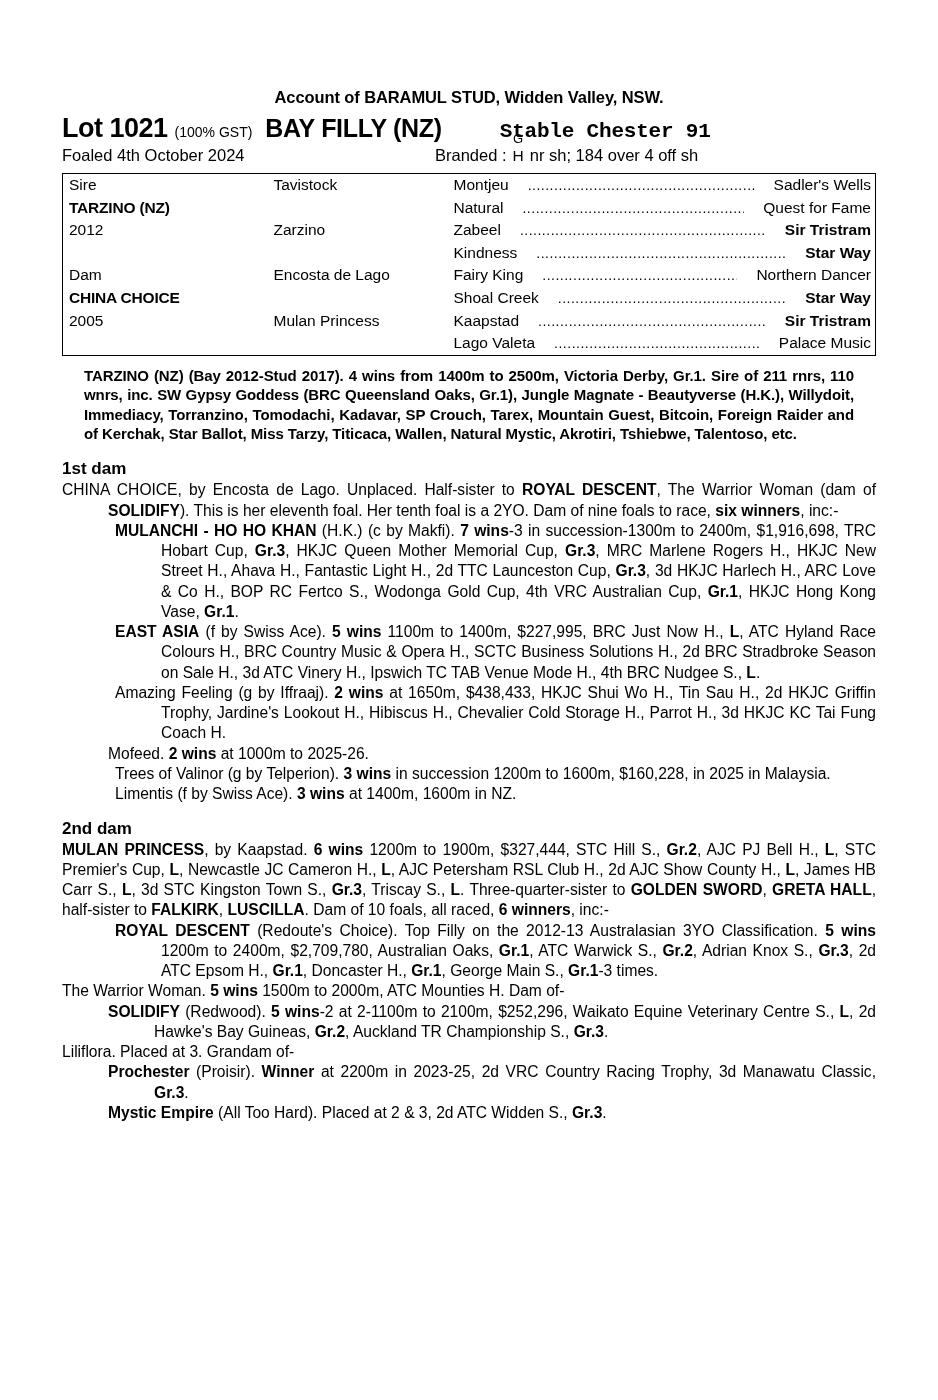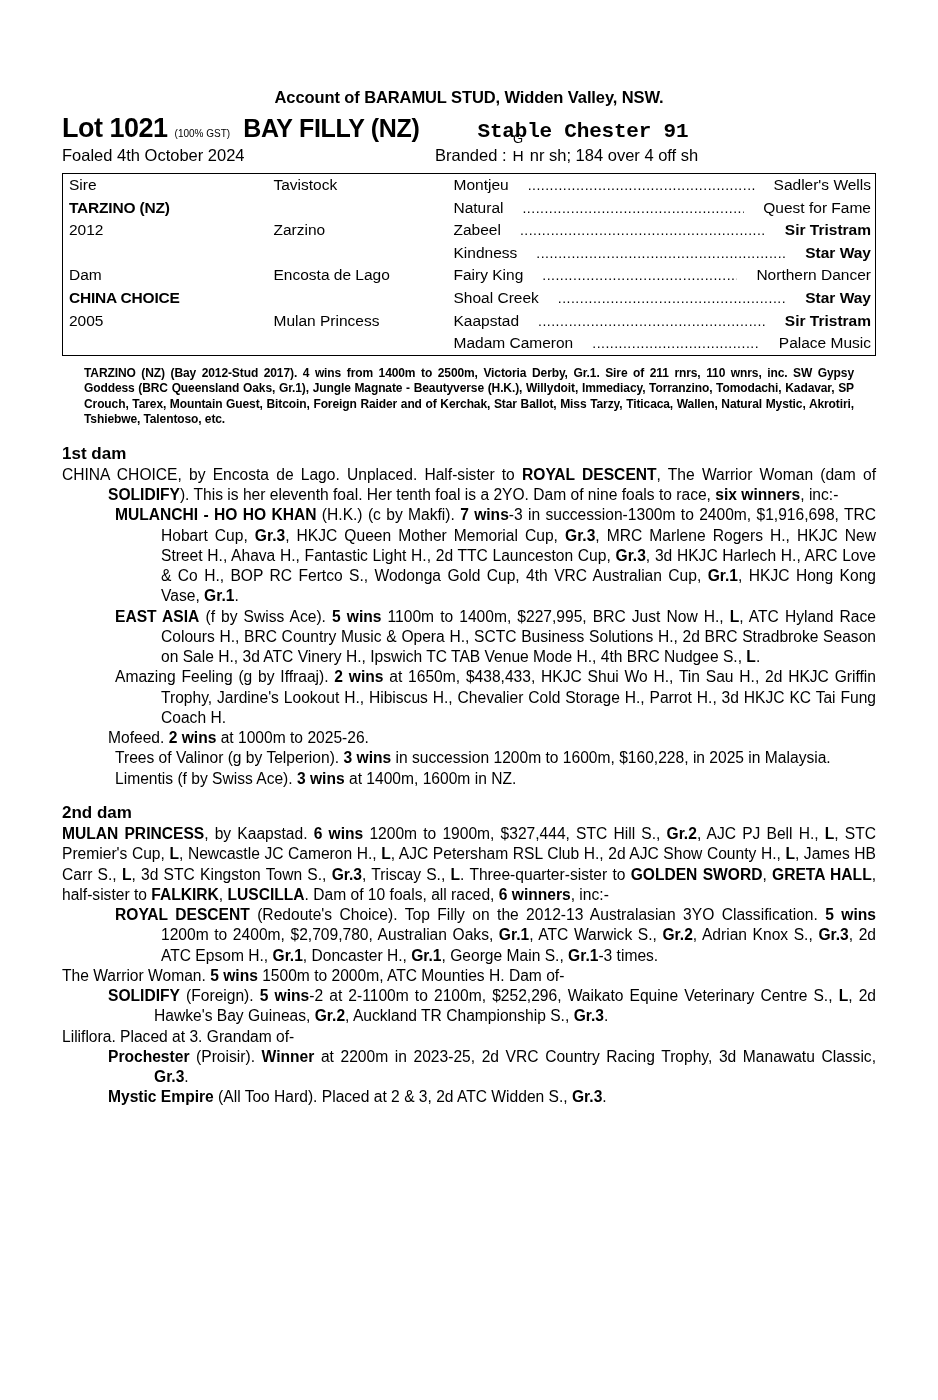--- a/index.html
+++ b/index.html
@@ -30,21 +30,21 @@
     align-items: baseline;
     justify-content: flex-start;
     margin-bottom: 2px;
   }
   .lot-no {
     font-size: 27px;
     font-weight: bold;
     letter-spacing: -0.5px;
   }
   .gst {
-    font-size: 10px;
+    font-size: 14px;
     margin-left: 7px;
   }
   .colour-sex {
     font-size: 25px;
     font-weight: bold;
     margin-left: 13px;
     letter-spacing: -0.3px;
   }
   .stable {
     font-size: 21px;
@@ -120,21 +120,21 @@
     white-space: nowrap;
     letter-spacing: 0.5px;
     margin: 0 1px;
     font-size: 14px;
   }
   .dotline .rt { flex: 0 0 auto; }
   .rt.b { font-weight: bold; }
 
   
   .sire-summary {
-    font-size: 12px;
+    font-size: 15px;
     font-weight: bold;
     line-height: 1.29;
     text-align: justify;
     margin: 6px 22px 16px 22px;
     letter-spacing: -0.1px;
   }
 
   
   .dam-head {
     font-size: 17px;
@@ -274,21 +274,21 @@
               <span class="dots"> ................................................................................</span>
               <span class="rt b">Sir Tristram</span>
             </span>
           </td>
         </tr>
         <tr>
           <td></td>
           <td></td>
           <td>
             <span class="dotline">
-              <span class="lt">Madam Cameron</span>
+              <span class="lt">Lago Valeta</span>
               <span class="dots"> ................................................................................</span>
               <span class="rt">Palace Music</span>
             </span>
           </td>
         </tr>
       </tbody>
   </table>
 
   <div class="sire-summary">TARZINO (NZ) (Bay 2012-Stud 2017). 4 wins from 1400m to 2500m, Victoria Derby, Gr.1. Sire of 211 rnrs, 110 wnrs, inc. SW Gypsy Goddess (BRC Queensland Oaks, Gr.1), Jungle Magnate - Beautyverse (H.K.), Willydoit, Immediacy, Torranzino, Tomodachi, Kadavar, SP Crouch, Tarex, Mountain Guest, Bitcoin, Foreign Raider and of Kerchak, Star Ballot, Miss Tarzy, Titicaca, Wallen, Natural Mystic, Akrotiri, Tshiebwe, Talentoso, etc.</div>
 
@@ -301,19 +301,19 @@
       <div class="para hang3"><span>Mofeed. </span><span class="b">2 wins</span><span> at 1000m to 2025-26.</span></div>
       <div class="para hang2"><span>Trees of Valinor (g by Telperion). </span><span class="b">3 wins</span><span> in succession 1200m to 1600m, $160,228, in 2025 in Malaysia.</span></div>
       <div class="para hang2"><span>Limentis (f by Swiss Ace). </span><span class="b">3 wins</span><span> at 1400m, 1600m in NZ.</span></div>
     </div>
 
   <div class="dam-head sec2">2nd dam</div>
   <div class="para ind0" id="second-dam-intro"><span class="b">MULAN PRINCESS</span><span>, by Kaapstad. </span><span class="b">6 wins</span><span> 1200m to 1900m, $327,444, STC Hill S., </span><span class="b">Gr.2</span><span>, AJC PJ Bell H., </span><span class="b">L</span><span>, STC Premier's Cup, </span><span class="b">L</span><span>, Newcastle JC Cameron H., </span><span class="b">L</span><span>, AJC Petersham RSL Club H., 2d AJC Show County H., </span><span class="b">L</span><span>, James HB Carr S., </span><span class="b">L</span><span>, 3d STC Kingston Town S., </span><span class="b">Gr.3</span><span>, Triscay S., </span><span class="b">L</span><span>. Three-quarter-sister to </span><span class="b">GOLDEN SWORD</span><span>, </span><span class="b">GRETA HALL</span><span>, half-sister to </span><span class="b">FALKIRK</span><span>, </span><span class="b">LUSCILLA</span><span>. Dam of 10 foals, all raced, </span><span class="b">6 winners</span><span>, inc:-</span></div>
   <div id="second-dam-entries">
       <div class="para hang2"><span class="b">ROYAL DESCENT</span><span> (Redoute's Choice). Top Filly on the 2012-13 Australasian 3YO Classification. </span><span class="b">5 wins</span><span> 1200m to 2400m, $2,709,780, Australian Oaks, </span><span class="b">Gr.1</span><span>, ATC Warwick S., </span><span class="b">Gr.2</span><span>, Adrian Knox S., </span><span class="b">Gr.3</span><span>, 2d ATC Epsom H., </span><span class="b">Gr.1</span><span>, Doncaster H., </span><span class="b">Gr.1</span><span>, George Main S., </span><span class="b">Gr.1</span><span>-3 times.</span></div>
       <div class="para hang1"><span>The Warrior Woman. </span><span class="b">5 wins</span><span> 1500m to 2000m, ATC Mounties H. Dam of-</span></div>
-      <div class="para hang3"><span class="b">SOLIDIFY</span><span> (Foreign). </span><span class="b">5 wins</span><span>-2 at 2-1100m to 2100m, $252,296, Waikato Equine Veterinary Centre S., </span><span class="b">L</span><span>, 2d Hawke's Bay Guineas, </span><span class="b">Gr.2</span><span>, Auckland TR Championship S., </span><span class="b">Gr.3</span><span>.</span></div>
+      <div class="para hang3"><span class="b">SOLIDIFY</span><span> (Redwood). </span><span class="b">5 wins</span><span>-2 at 2-1100m to 2100m, $252,296, Waikato Equine Veterinary Centre S., </span><span class="b">L</span><span>, 2d Hawke's Bay Guineas, </span><span class="b">Gr.2</span><span>, Auckland TR Championship S., </span><span class="b">Gr.3</span><span>.</span></div>
       <div class="para hang1"><span>Liliflora. Placed at 3. Grandam of-</span></div>
       <div class="para hang3"><span class="b">Prochester</span><span> (Proisir). </span><span class="b">Winner</span><span> at 2200m in 2023-25, 2d VRC Country Racing Trophy, 3d Manawatu Classic, </span><span class="b">Gr.3</span><span>.</span></div>
       <div class="para hang3"><span class="b">Mystic Empire</span><span> (All Too Hard). Placed at 2 &amp; 3, 2d ATC Widden S., </span><span class="b">Gr.3</span><span>.</span></div>
     </div>
 
 </div>
 
 </body></html>

